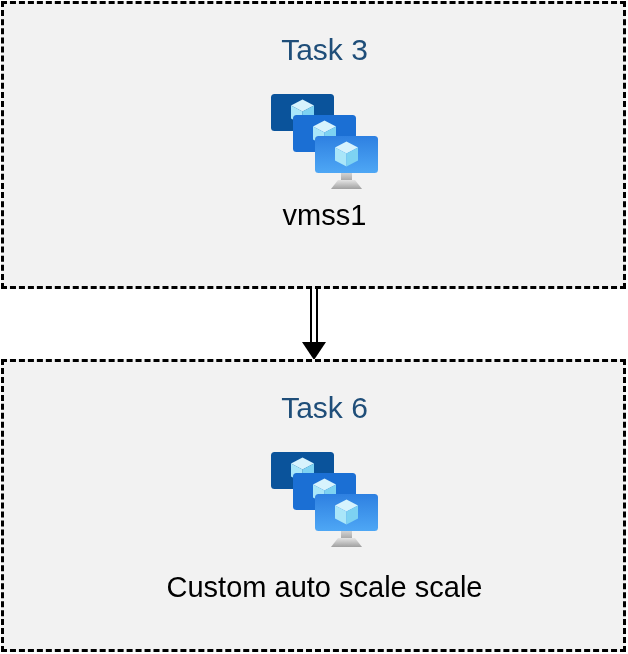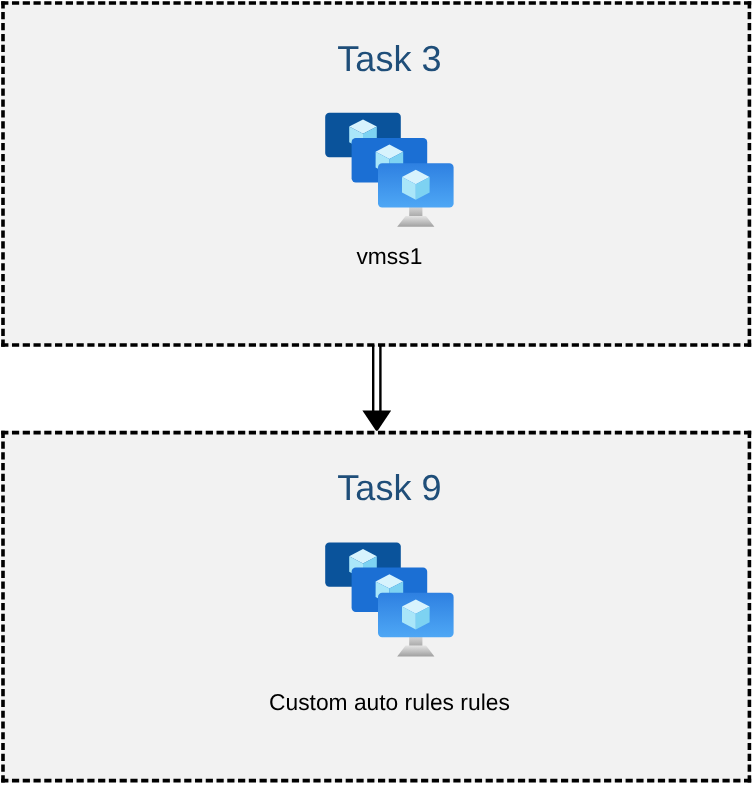--- a/index.html
+++ b/index.html
@@ -40,21 +40,21 @@
     text-align: center;
   }
   .vmss-icon {
     margin-top: 24px;
     width: 112px;
     height: 102px;
     display: block;
   }
   .task-label {
     margin-top: 4px;
-    font-size: 19px;
+    font-size: 29px;
     line-height: 34px;
     color: var(--body-text, #000000);
     text-align: center;
     white-space: nowrap;
   }
   #box-task4 .task-label { margin-top: 18px; }
 
   .connector {
     position: absolute;
     left: 300px;
@@ -117,22 +117,22 @@
     </div>
   </section>
 
   <svg class="connector" viewBox="0 0 28 74">
     <rect x="10" y="0" width="2" height="57" style="fill:var(--arrow, #000000)"></rect>
     <rect x="16" y="0" width="2" height="57" style="fill:var(--arrow, #000000)"></rect>
     <polygon points="2,55 26,55 14,73" style="fill:var(--arrow, #000000)"></polygon>
   </svg>
 
   <section class="task-box" id="box-task4">
-    <h2 class="task-title">Task 9</h2>
+    <h2 class="task-title">Task 6</h2>
     <svg class="vmss-icon" viewBox="0 0 112 102">
       <use href="#vmss-sym" x="2" y="2"></use>
     </svg>
     <div class="task-label">
-      <div>Custom auto rules rules</div>
+      <div>Custom auto scale scale</div>
     </div>
   </section>
 
 </div>
 
 </body></html>

